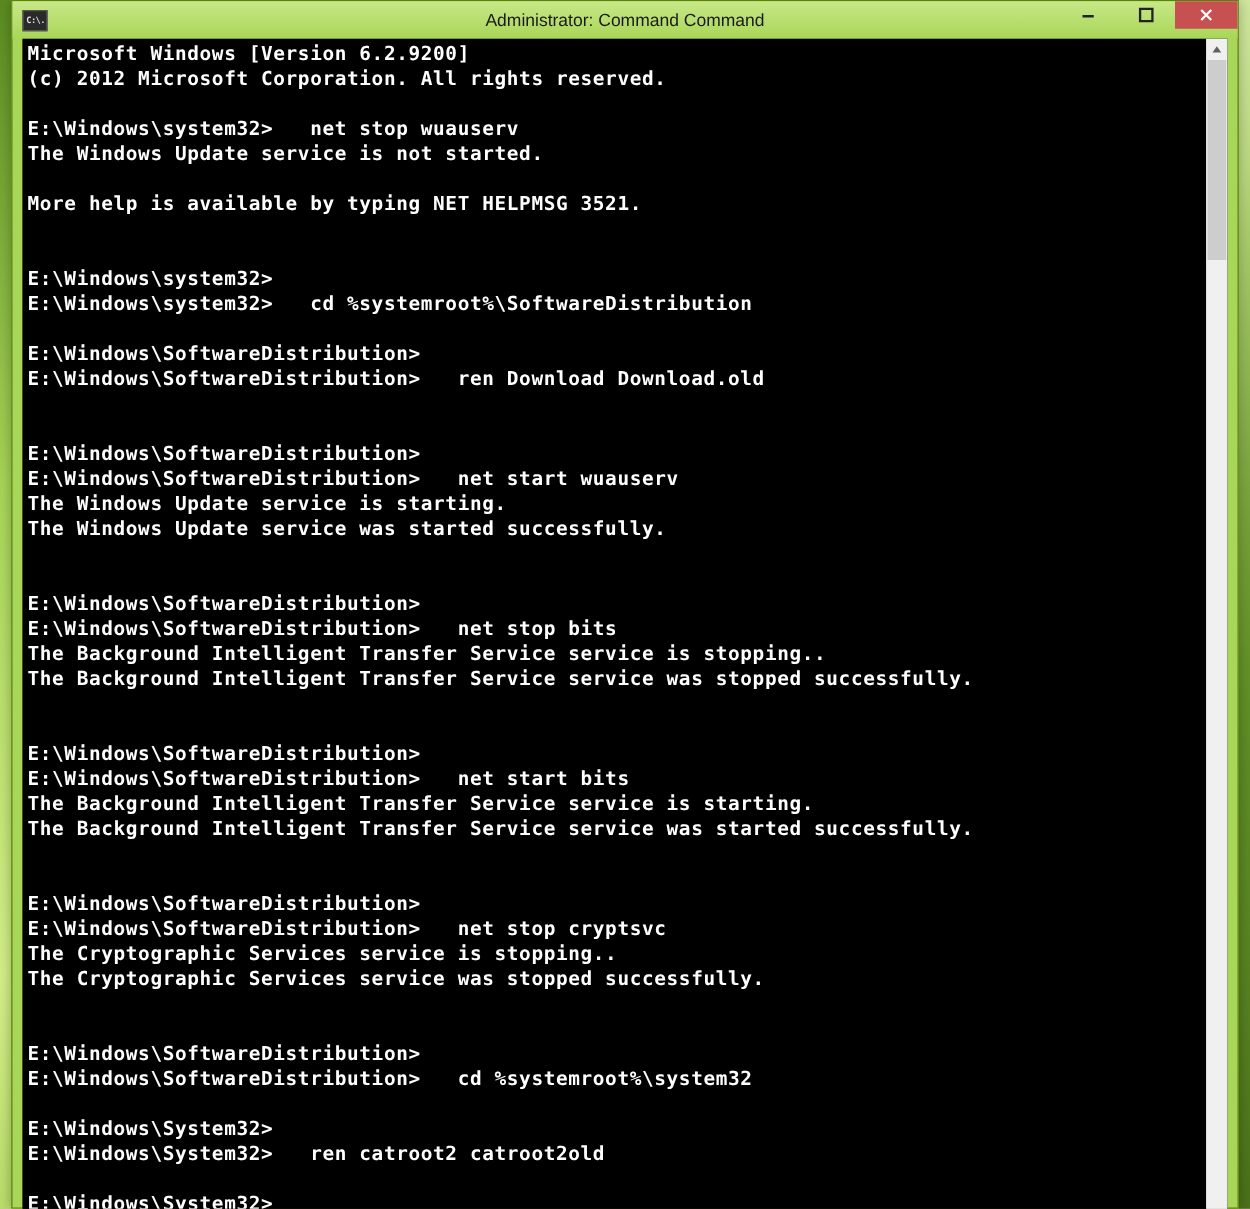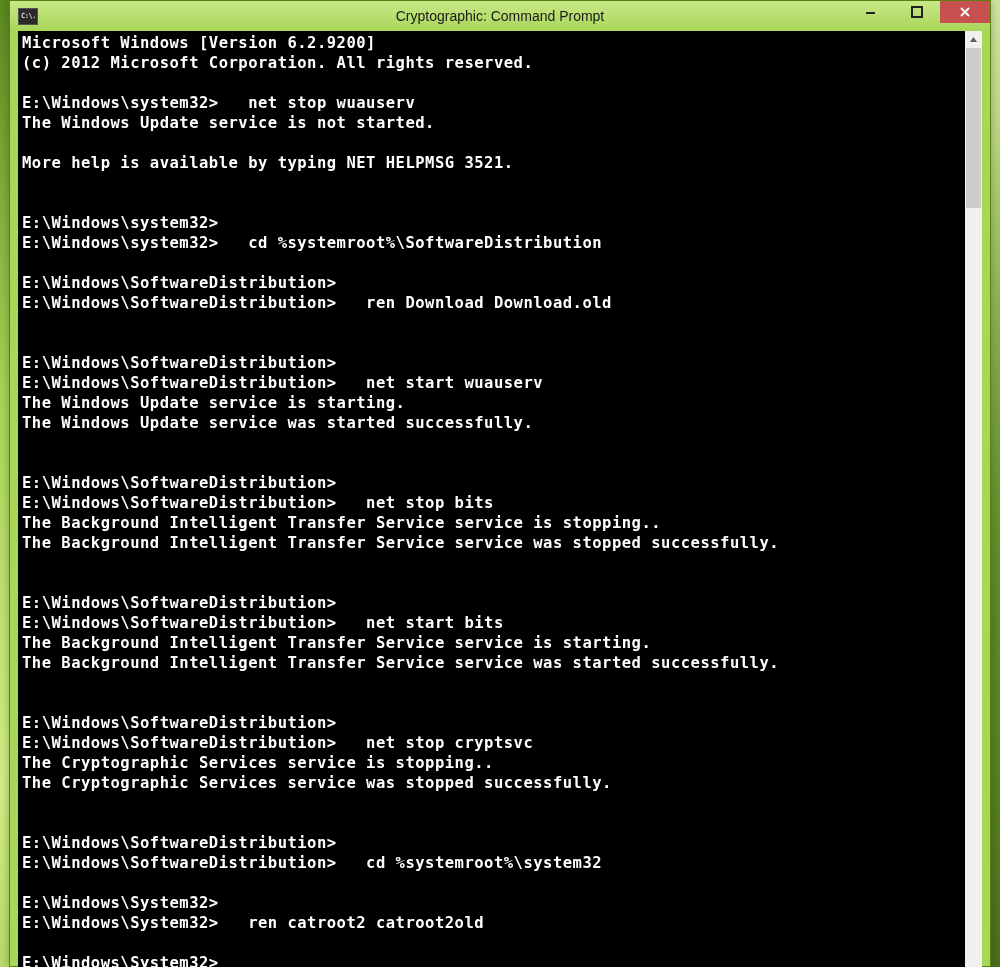--- a/index.html
+++ b/index.html
@@ -158,21 +158,21 @@
 <body>
 
 <div class="bg-streak"></div>
 <div class="bg-streak2"></div>
 
 <div class="window">
   <div class="titlebar">
     <div class="title-icon">
       <span class="title-icon-text">C:\.</span>
     </div>
-    <div class="title-text">Cryptographic: Command Prompt</div>
+    <div class="title-text">Administrator: Command Command</div>
     <div class="win-controls">
       <button class="win-btn">
         <svg width="12" height="12" viewBox="0 0 12 12">
             <rect x="1" y="6" width="9" height="2" fill="#222"></rect>
           </svg>
       </button>
       <button class="win-btn">
         <svg width="12" height="12" viewBox="0 0 12 12">
             <rect x="1" y="1" width="10" height="10" fill="none" stroke="#222" stroke-width="2"></rect>
           </svg>

